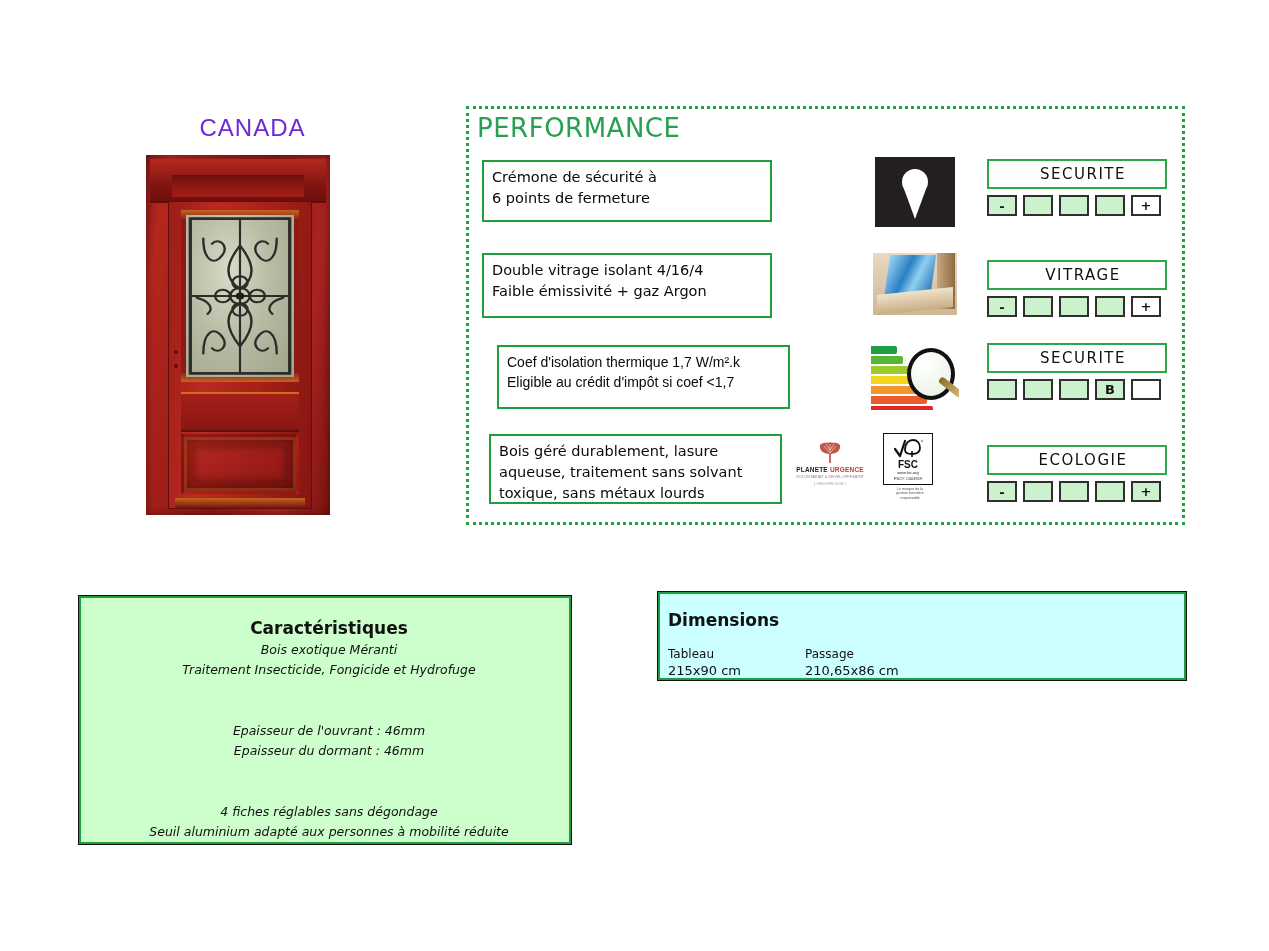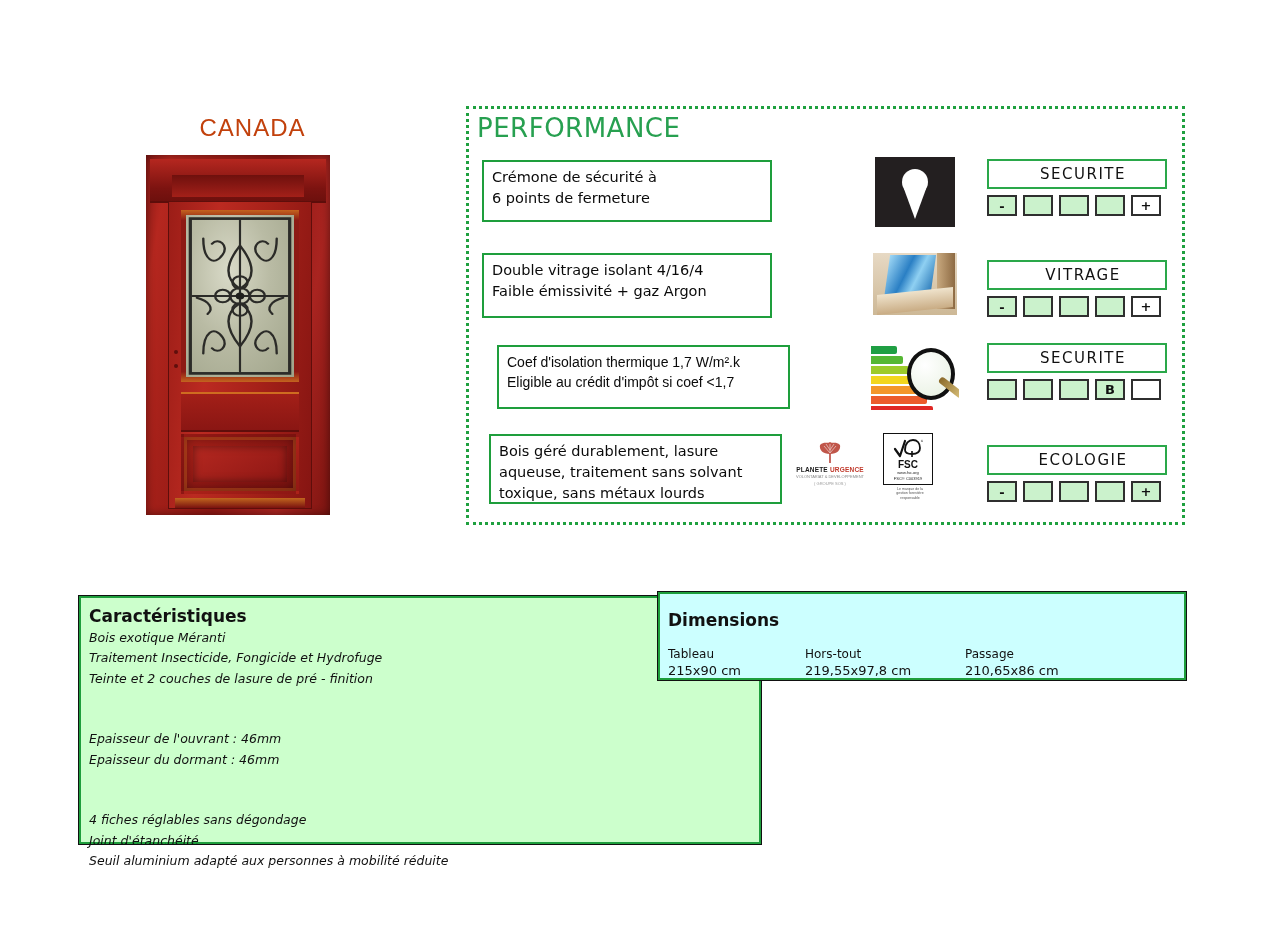--- a/index.html
+++ b/index.html
@@ -8,21 +8,21 @@
     font-family:"DejaVu Sans", sans-serif;
     position:relative;overflow:hidden;
   }
   .root{position:absolute;left:0;top:0;width:1269px;height:951px;}
 
   
   #product-title{
     position:absolute;left:145px;top:114px;width:215px;
     text-align:center;
     font-family:"Liberation Sans", sans-serif;
-    font-size:24px;color:#c2410c;letter-spacing:1px;
+    font-size:24px;color:#6d28d9;letter-spacing:1px;
   }
 
   
   #door-figure{position:absolute;left:146px;top:155px;width:184px;height:360px;}
   .door-outer{
     position:absolute;inset:0;
     background:linear-gradient(100deg,#8d1a16 0%,#b5271f 10%,#a42019 26%,#8e1713 52%,#a92420 78%,#7d1410 100%);
     box-shadow:inset 0 0 10px rgba(0,0,0,.45);
   }
   .door-head{
@@ -195,23 +195,23 @@
     display:flex;align-items:flex-end;justify-content:center;
     font-family:"DejaVu Sans", sans-serif;font-size:13px;font-weight:bold;color:#111;
     line-height:1;padding-bottom:1px;
   }
   .scale-cell.filled{background:#CBF2CC;}
   .scale-cell.empty{background:#ffffff;}
   .scale-cell.center{align-items:center;padding-bottom:0;}
 
   
   #features-box{
-    position:absolute;left:79px;top:596px;width:682px;height:248px;
+    position:absolute;left:79px;top:596px;width:492px;height:248px;
     background:#CCFFCC;border:2px solid #1E9E3C;outline:1px solid #111;
-    box-sizing:border-box;padding:8px 0 0 8px;
+    box-sizing:border-box;padding:20px 0 0 8px;text-align:center;
   }
   #features-title{
     font-family:"DejaVu Sans", sans-serif;font-size:17px;font-weight:bold;color:#111;
     margin-bottom:2px;
   }
   .feature-line{
     font-family:"DejaVu Sans", sans-serif;font-style:italic;font-size:12.5px;color:#111;
     line-height:1.62;white-space:pre;
   }
 
@@ -394,43 +394,37 @@
         <div class="scale-cell filled center">+</div>
       </div>
     </div>
 
   </div>
 
   <div id="features-box">
     <div id="features-title">Caractéristiques</div>
     <div class="feature-line">Bois exotique Méranti</div>
     <div class="feature-line">Traitement Insecticide, Fongicide et Hydrofuge</div>
-    <div class="feature-line">Teinte et 2 couches de lasure de pré - finition</div>
     <div class="feature-line">&nbsp;</div>
     <div class="feature-line">&nbsp;</div>
     <div class="feature-line">Epaisseur de l'ouvrant : 46mm</div>
     <div class="feature-line">Epaisseur du dormant : 46mm</div>
     <div class="feature-line">&nbsp;</div>
     <div class="feature-line">&nbsp;</div>
     <div class="feature-line">4 fiches réglables sans dégondage</div>
-    <div class="feature-line">Joint d'étanchéité</div>
     <div class="feature-line">Seuil aluminium adapté aux personnes à mobilité réduite</div>
   </div>
 
   <div id="dimensions-box">
     <div id="dimensions-title">Dimensions</div>
     <div class="dim-table">
       <div class="dim-col c1">
         <div class="dim-label">Tableau</div>
         <div class="dim-value">215x90 cm</div>
       </div>
-      <div class="dim-col c2">
-        <div class="dim-label">Hors-tout</div>
-        <div class="dim-value">219,55x97,8 cm</div>
-      </div>
       <div class="dim-col">
         <div class="dim-label">Passage</div>
         <div class="dim-value">210,65x86 cm</div>
       </div>
     </div>
   </div>
 
 </div>
 
 </body></html>

